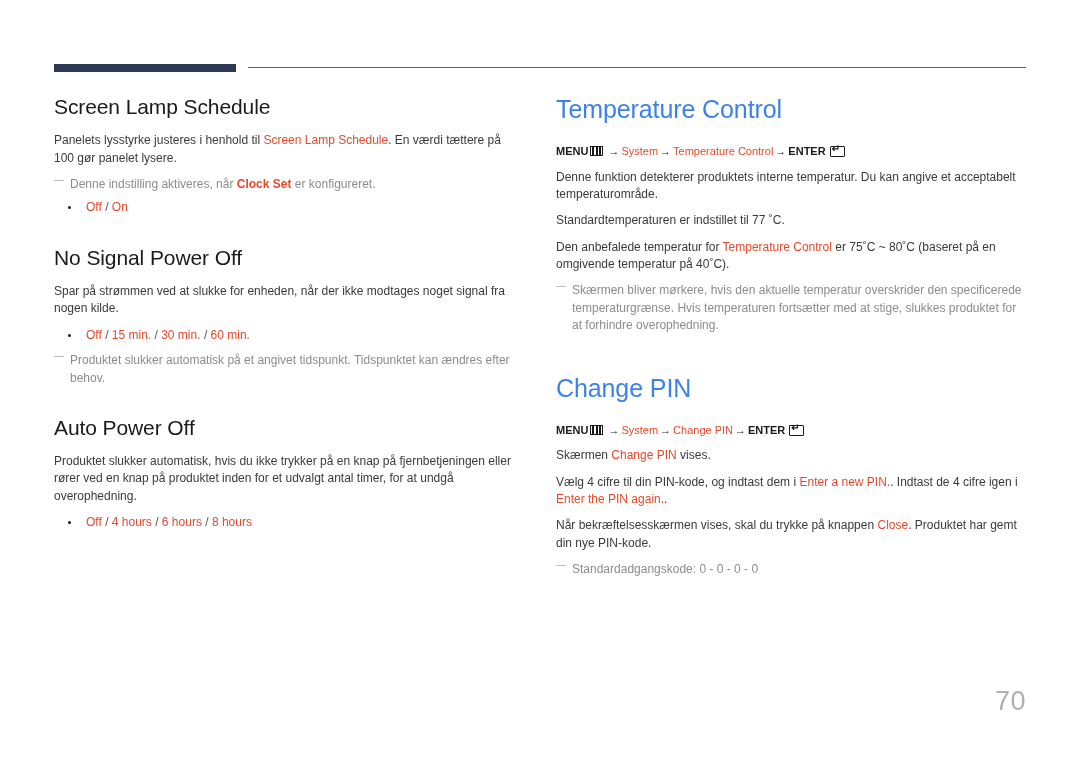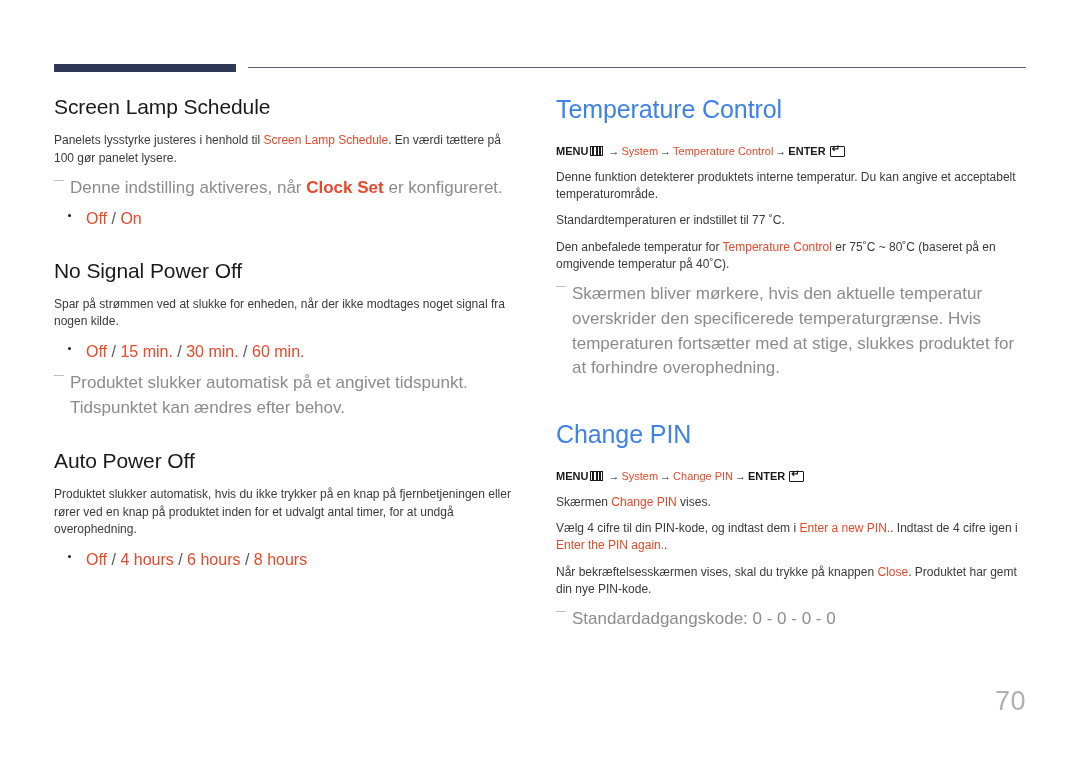--- a/index.html
+++ b/index.html
@@ -87,40 +87,40 @@
   p.body:last-child { margin-bottom: 0; }
 
   .accent { color: #e8482b; }
   .accent-strong { color: #e8482b; font-weight: bold; }
   .sep { color: #5a5a5a; }
 
   
   .note {
     position: relative;
     padding-left: 16px;
-    font-size: 17px;
+    font-size: 12px;
     line-height: 1.45;
     color: #8c8c8c;
     margin: 0 0 6px 0;
   }
   .note::before {
     content: "\2014";
     position: absolute;
     left: 0;
     top: -3px;
     font-size: 10px;
     color: #adadad;
   }
   .note .accent-strong { color: #e8482b; }
 
   
   .bullet {
     position: relative;
     padding-left: 32px;
-    font-size: 16px;
+    font-size: 12px;
     line-height: 1.45;
     margin: 2px 0 8px 0;
     color: #e8482b;
   }
   .bullet::before {
     content: "";
     position: absolute;
     left: 14px;
     top: 7px;
     width: 3px;

